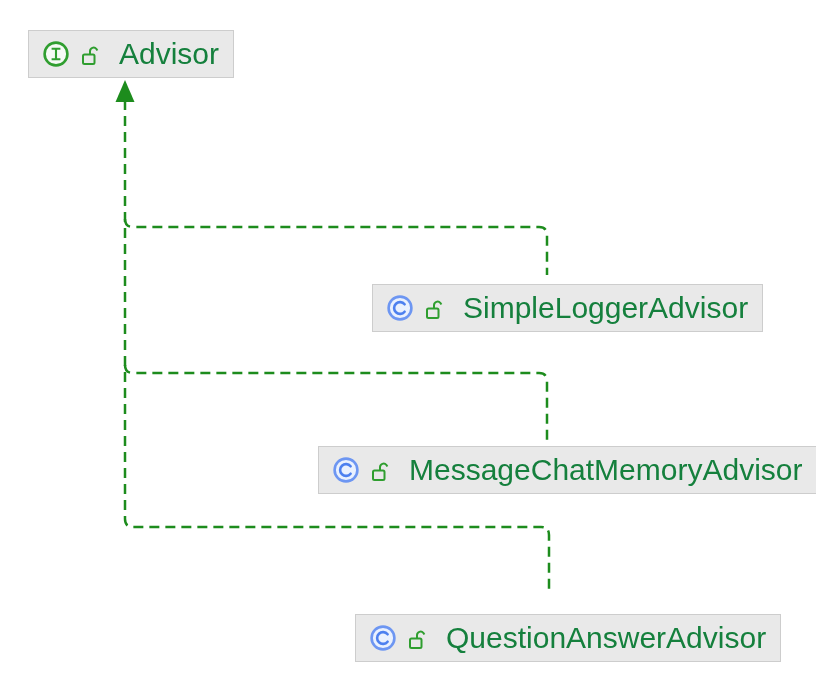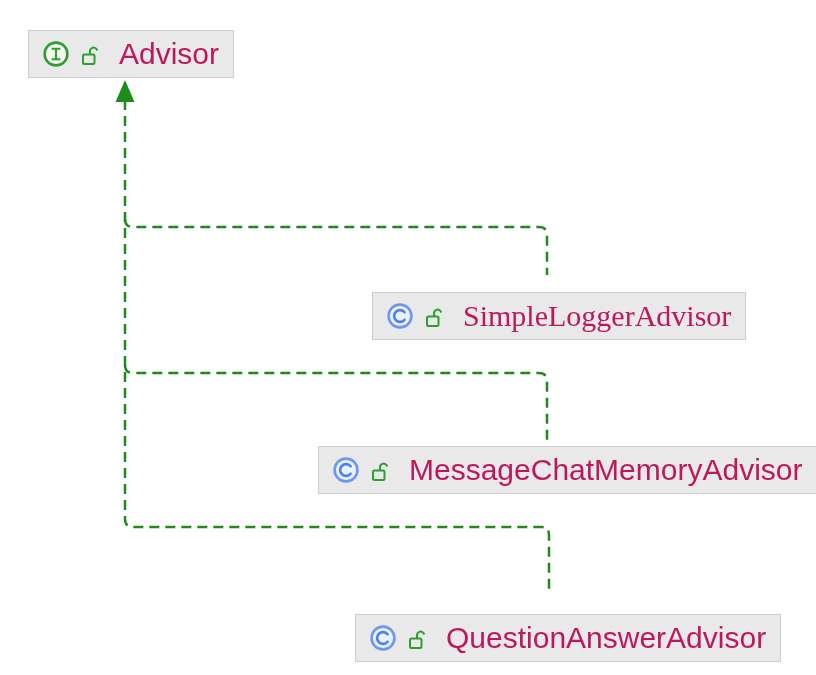--- a/index.html
+++ b/index.html
@@ -44,25 +44,25 @@
   .node .lock-icon {
     width: 19px;
     height: 23px;
     display: inline-flex;
     flex: 0 0 auto;
     margin-left: 11px;
   }
   .node .label {
     margin-left: 19px;
     font-size: 30px;
-    color: #be185d;
+    color: #15803d;
     letter-spacing: 0px;
   }
   .node-advisor   { left: 28px;  top: 30px;  min-width: 192px; }
-  .node-simple    { left: 372px; top: 292px; min-width: 368px; font-family: Liberation Serif, serif; }
+  .node-simple    { left: 372px; top: 284px; min-width: 368px; }
   .node-memory    { left: 318px; top: 446px; min-width: 469px; }
   .node-question  { left: 355px; top: 614px; min-width: 395px; }
 </style>
 </head>
 <body>
 
 <div class="canvas">
 
   <svg class="edges-svg" viewBox="0 0 816 675" xmlns="http://www.w3.org/2000/svg">
 

